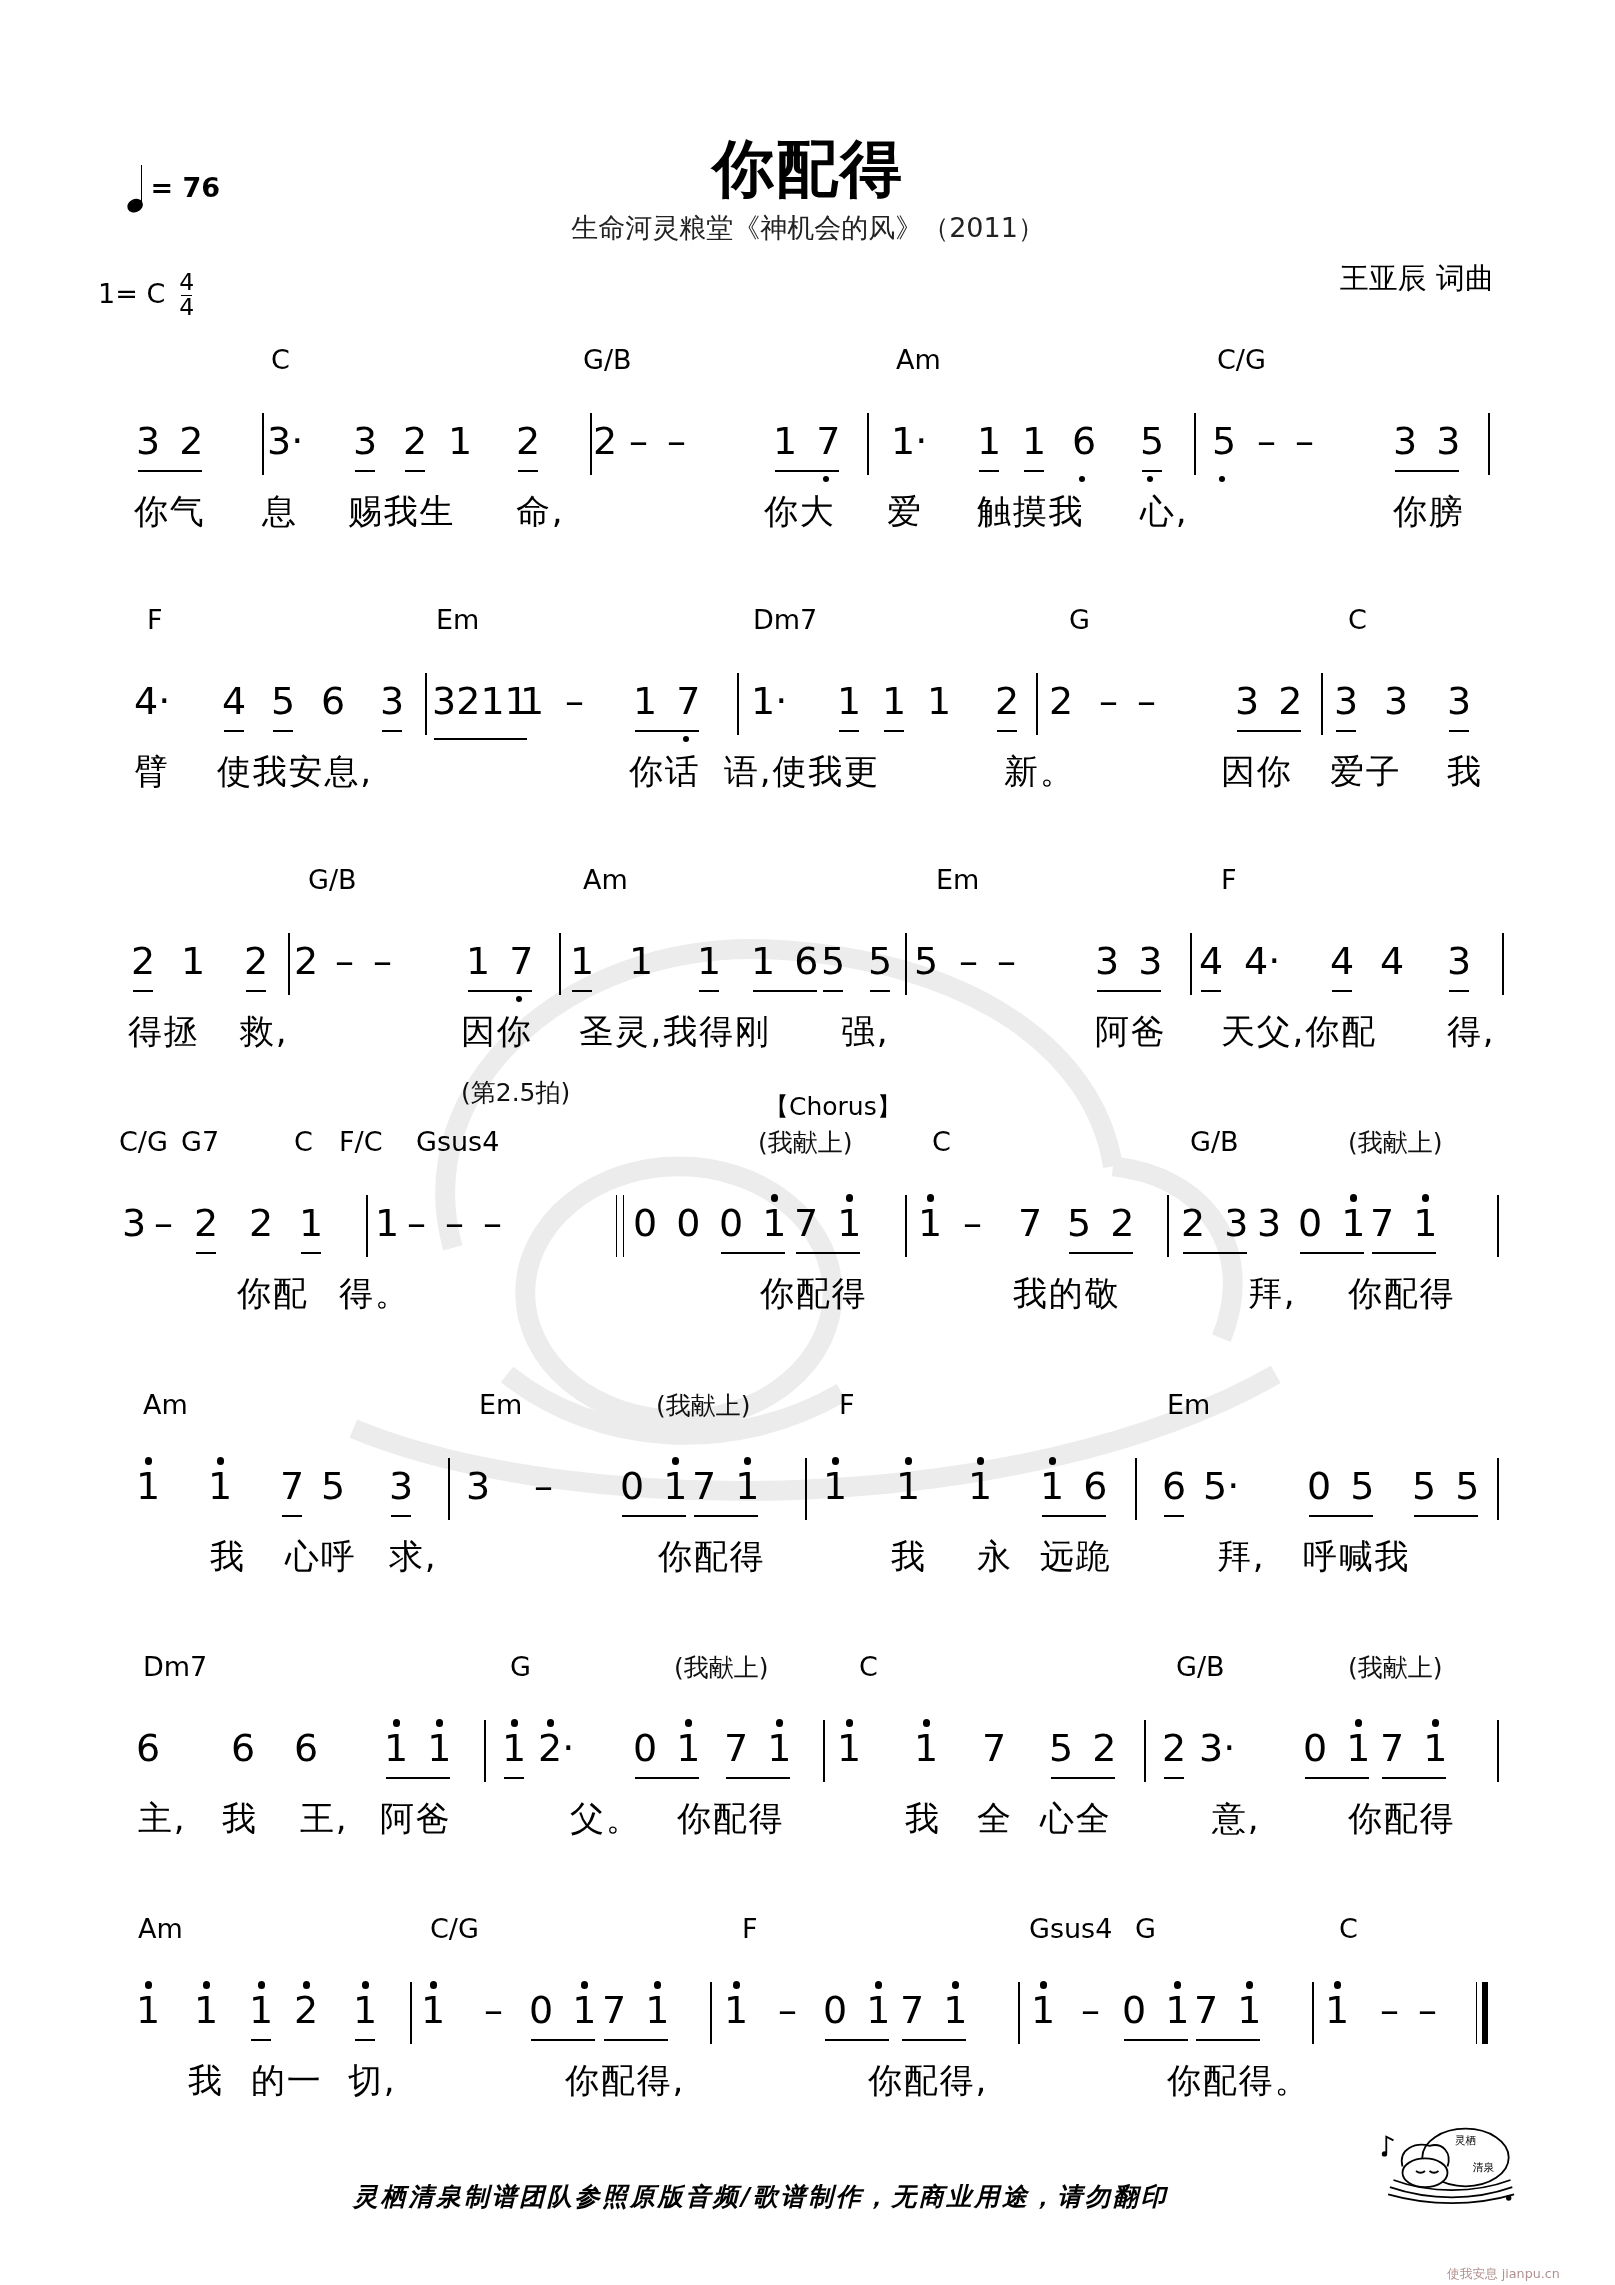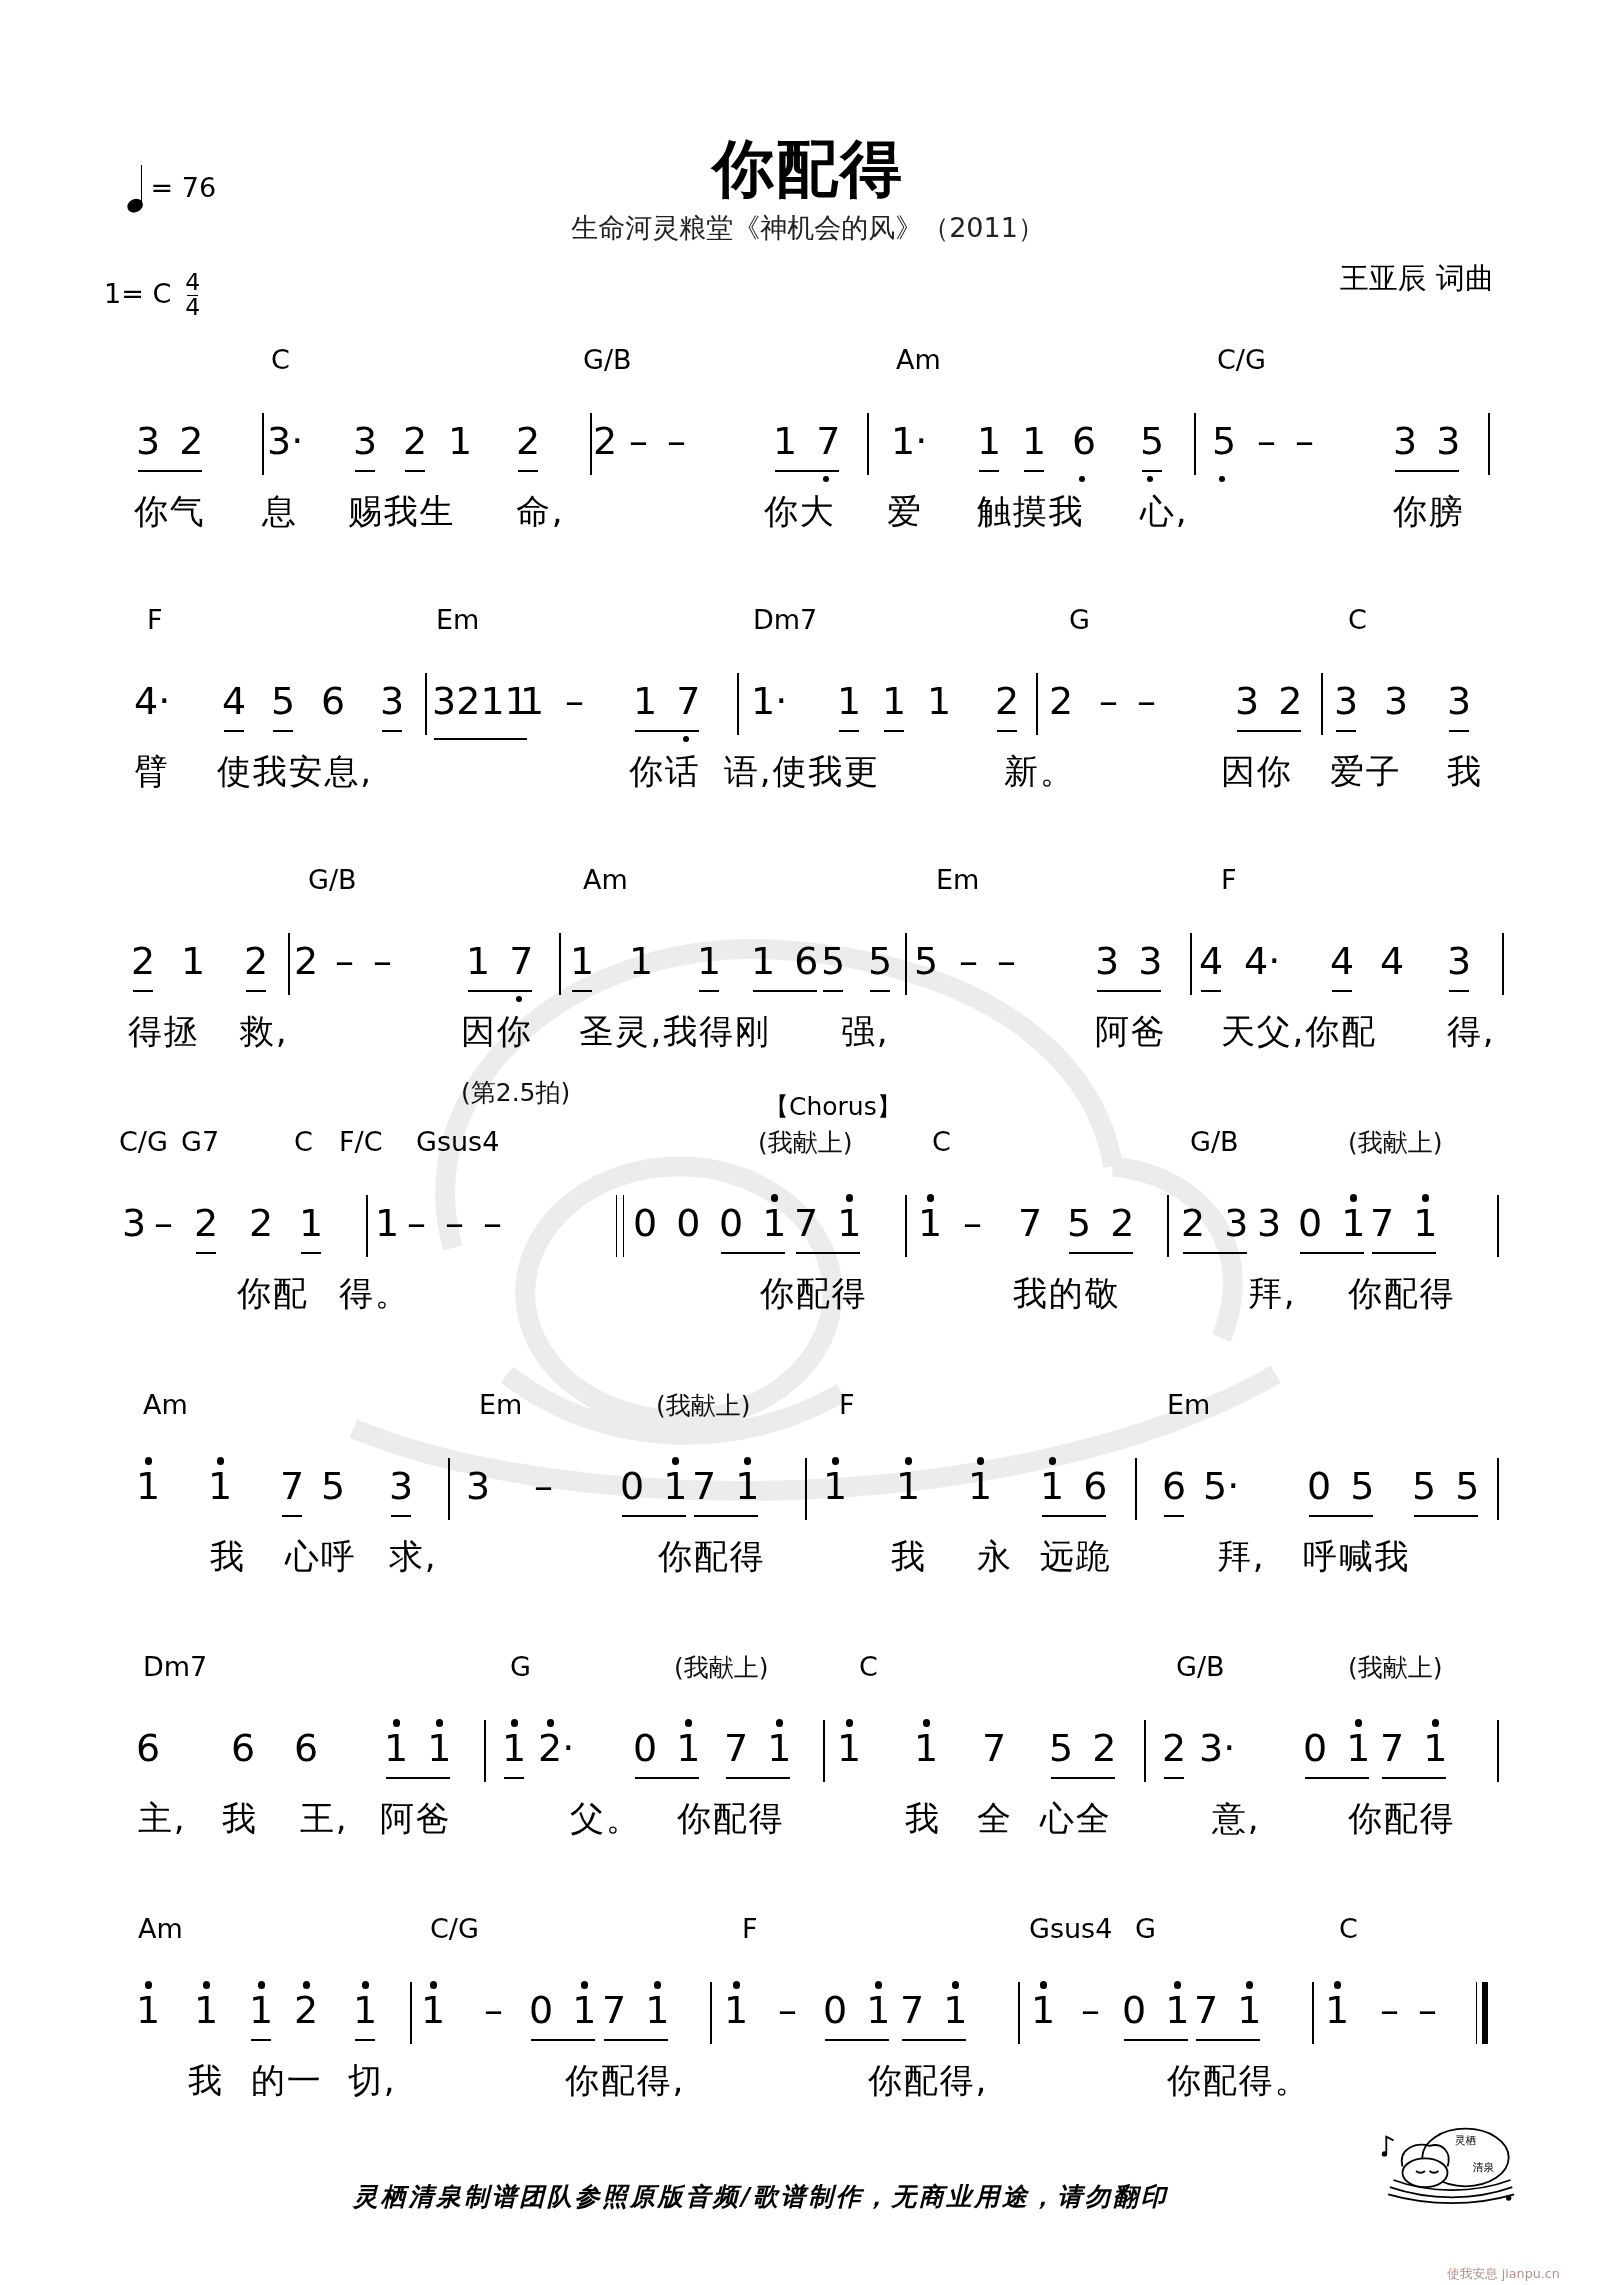--- a/index.html
+++ b/index.html
@@ -3,22 +3,22 @@
 <meta charset="utf-8">
 <style>
   html,body{margin:0;padding:0;background:#fff;}
   body{width:1616px;height:2285px;position:relative;overflow:hidden;font-family:"DejaVu Sans","Liberation Sans",sans-serif;color:#000;}
   .abs{position:absolute;}
   .title{left:0;width:1616px;top:127px;text-align:center;font-size:62px;font-weight:bold;letter-spacing:1.8px;}
   .subtitle{left:0;width:1616px;top:210px;text-align:center;font-size:27px;color:#222;}
   .tempo{left:127px;top:172px;font-size:27px;}
   .note-head{display:inline-block;width:16.3px;height:12.7px;background:#000;border-radius:50%;transform:rotate(-25deg);position:absolute;left:0;top:27px;}
   .note-stem{position:absolute;left:13.6px;top:-7.2px;width:1.8px;height:38px;background:#000;}
-  .tempo-text{position:absolute;left:23.5px;top:0;white-space:nowrap;}
-  .key{left:104px;top:271px;font-size:27px;white-space:nowrap;}
+  .tempo-text{position:absolute;left:23.5px;top:0;white-space:nowrap;font-weight:bold;}
+  .key{left:98px;top:271px;font-size:27px;white-space:nowrap;}
   .timesig{display:inline-block;vertical-align:middle;text-align:center;line-height:23.5px;font-size:23.5px;margin:0 9px 0 5.4px;}
   .timesig span{display:block;}
   .timesig .bar{height:1.8px;background:#000;margin:0 1.8px;}
   .author{right:122px;top:259px;font-size:29px;}
   .line{left:0;width:1616px;height:208px;}
   .chord{position:absolute;top:0;font-size:27px;white-space:nowrap;}
   .ann{position:absolute;font-size:25px;white-space:nowrap;color:#111;}
   .tok{position:absolute;top:72px;font-size:38px;line-height:51px;height:63px;text-align:center;white-space:nowrap;}
   .tok.u::after{content:"";position:absolute;left:1.8px;right:1.8px;top:54px;height:1.8px;background:#000;}
   .tok.uu::before{content:"";position:absolute;left:1.8px;right:1.8px;top:62px;height:1.8px;background:#000;}

